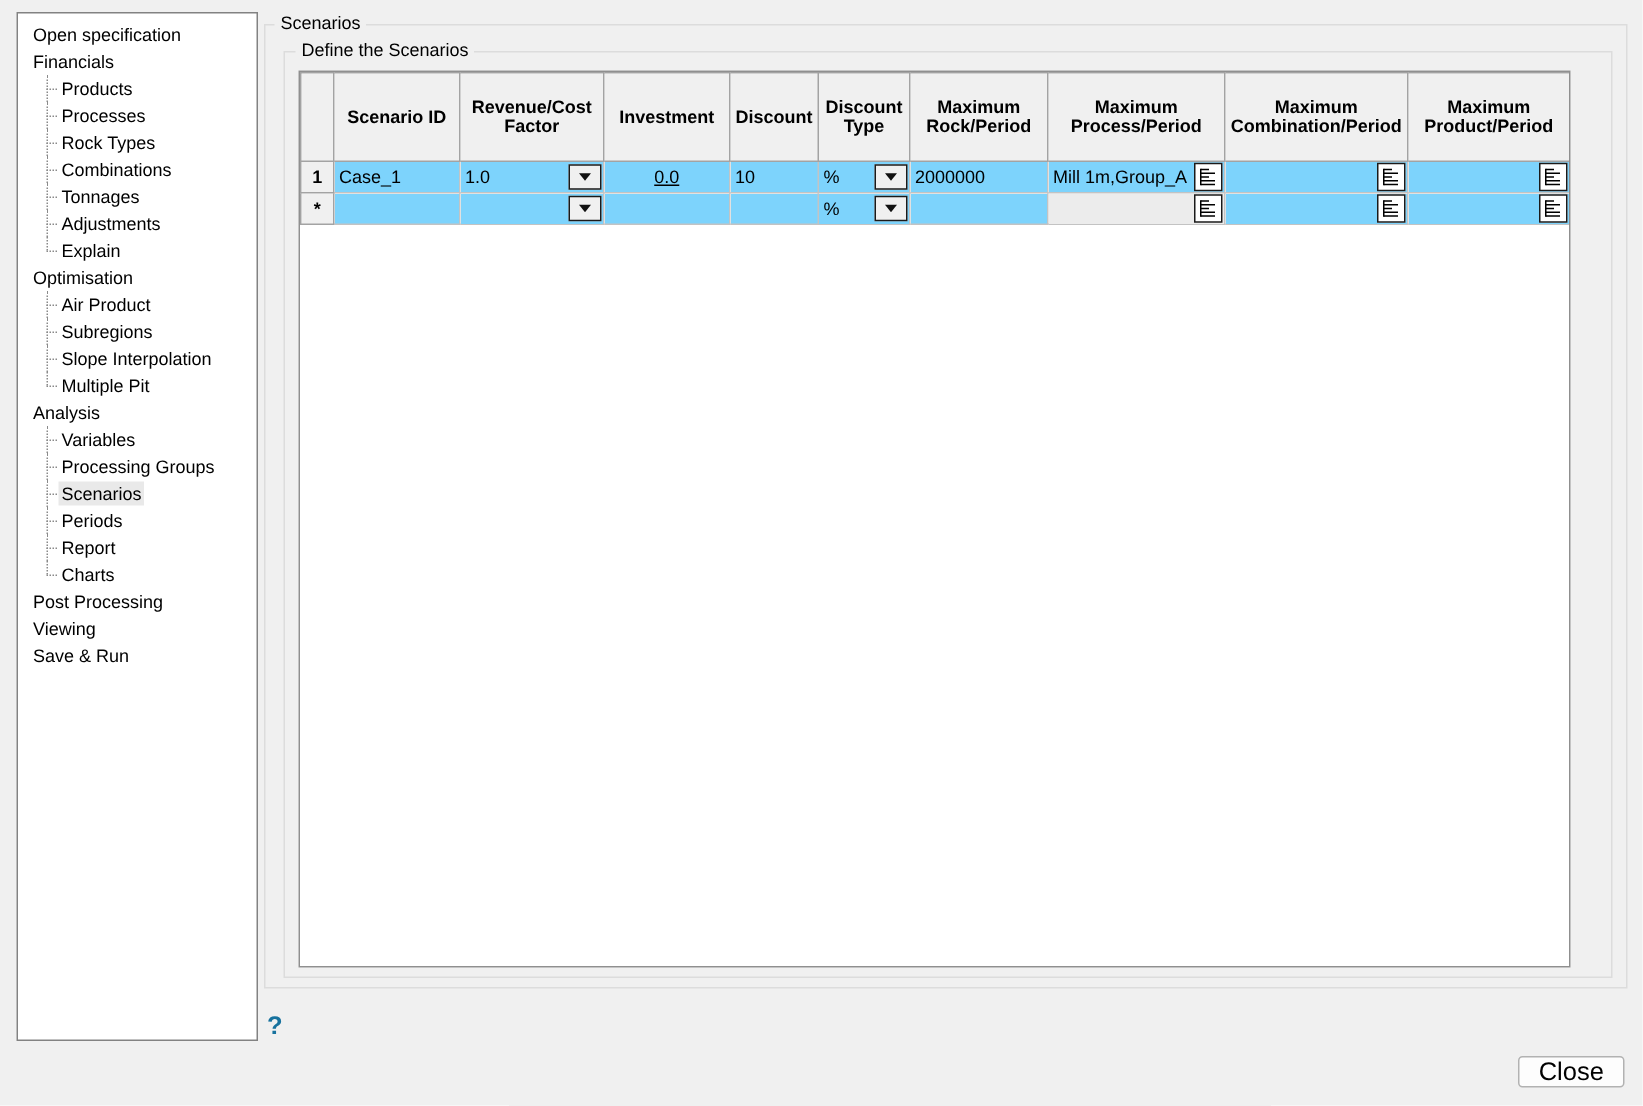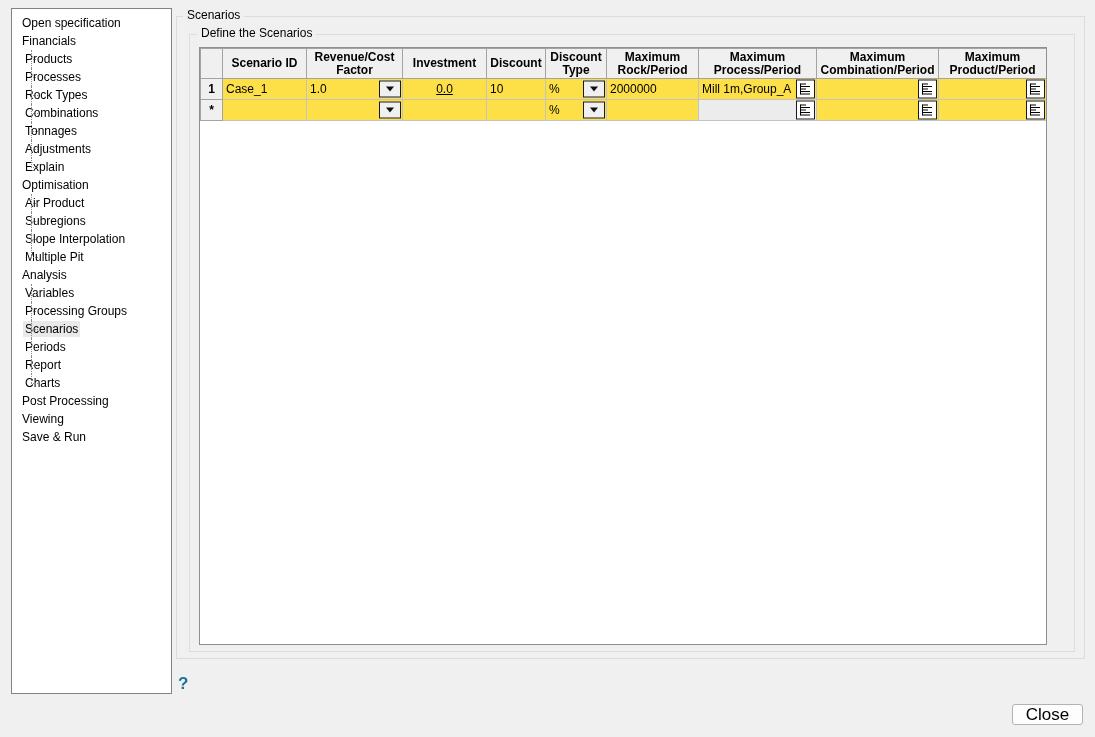--- a/index.html
+++ b/index.html
@@ -14,21 +14,21 @@
 
   
   .tree-panel {
     position: absolute; left: 11px; top: 8px;
     width: 161px; height: 686px;
     background: #fff; border: 1px solid #828282;
     padding-top: 5px; overflow: hidden;
   }
   .trow { height: 18px; line-height: 18px; position: relative; white-space: nowrap; cursor: default; }
   .trow.root { padding-left: 8px; }
-  .trow.child { padding-left: 11px; }
+  .trow.child { padding-left: 27px; }
   .trow.child::before {
     content: ""; position: absolute; left: 19px; top: 0; bottom: 0;
     border-left: 1px dotted #8a8a8a;
   }
   .trow.child.last::before { bottom: auto; height: 9px; }
   .trow.child::after {
     content: ""; position: absolute; left: 19px; top: 9px; width: 7px;
     border-top: 1px dotted #8a8a8a;
   }
   .tlabel { padding: 1px 2px; }
@@ -53,24 +53,24 @@
   }
   table.grid { border-collapse: collapse; table-layout: fixed; width: 846px; }
   .grid th, .grid td {
     border: 1px solid #c3c3c3;
     overflow: hidden; white-space: nowrap;
     vertical-align: middle;
   }
   .grid thead th {
     background: #f0f0f0; font-weight: bold; text-align: center;
     border-color: #a3a3a3; height: 30px;
-    white-space: pre-line; line-height: 13px; padding: 1px 2px;
+    white-space: pre-line; line-height: 13px; padding: 16px 2px;
   }
   .grid tbody tr { height: 21px; }
-  .grid tbody td { padding: 0 3px; background: #fde047; }
+  .grid tbody td { padding: 0 3px; background: #7dd3fc; }
   .grid .rowhdr {
     background: #f0f0f0; border-color: #a3a3a3;
     text-align: center; font-weight: bold; width: 22px; padding: 0;
   }
   .grid td.num { text-align: center; text-decoration: underline; }
   .grid td.combo, .grid td.ed { position: relative; padding-right: 25px; }
   .grid td.disabled { background: #ececec; }
 
   .ddbtn {
     position: absolute; right: 1px; top: 50%; transform: translateY(-50%);

